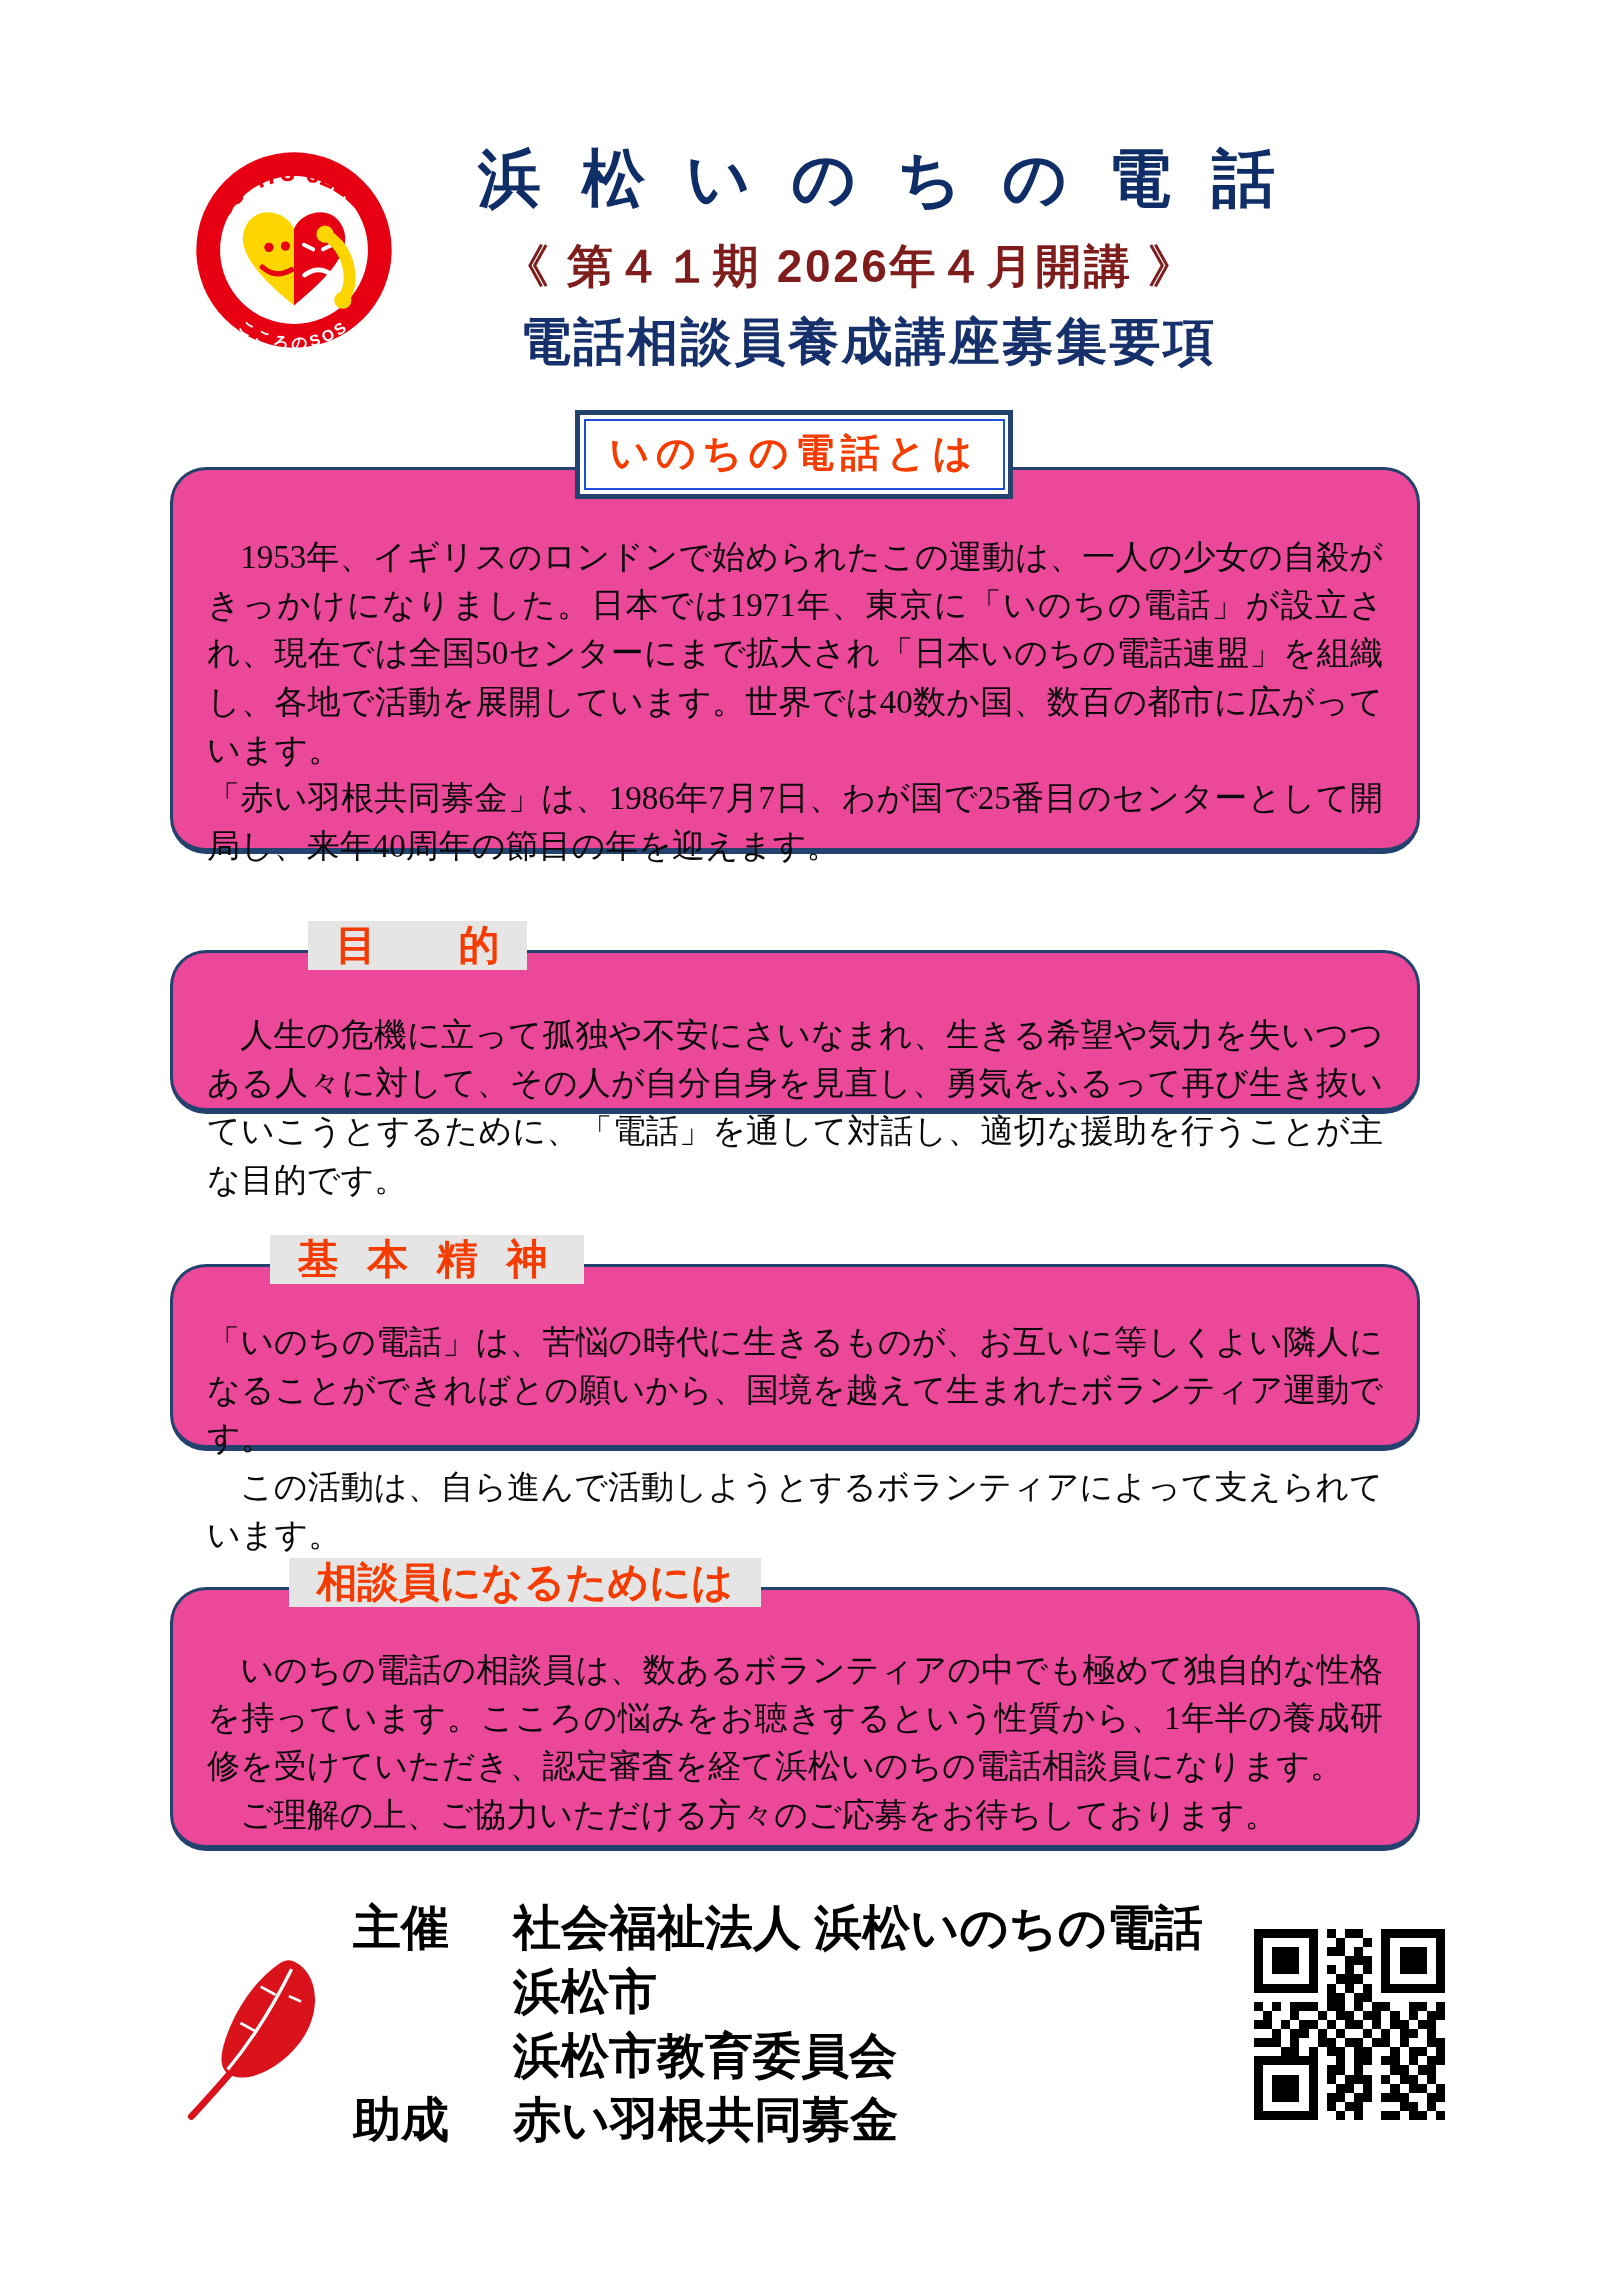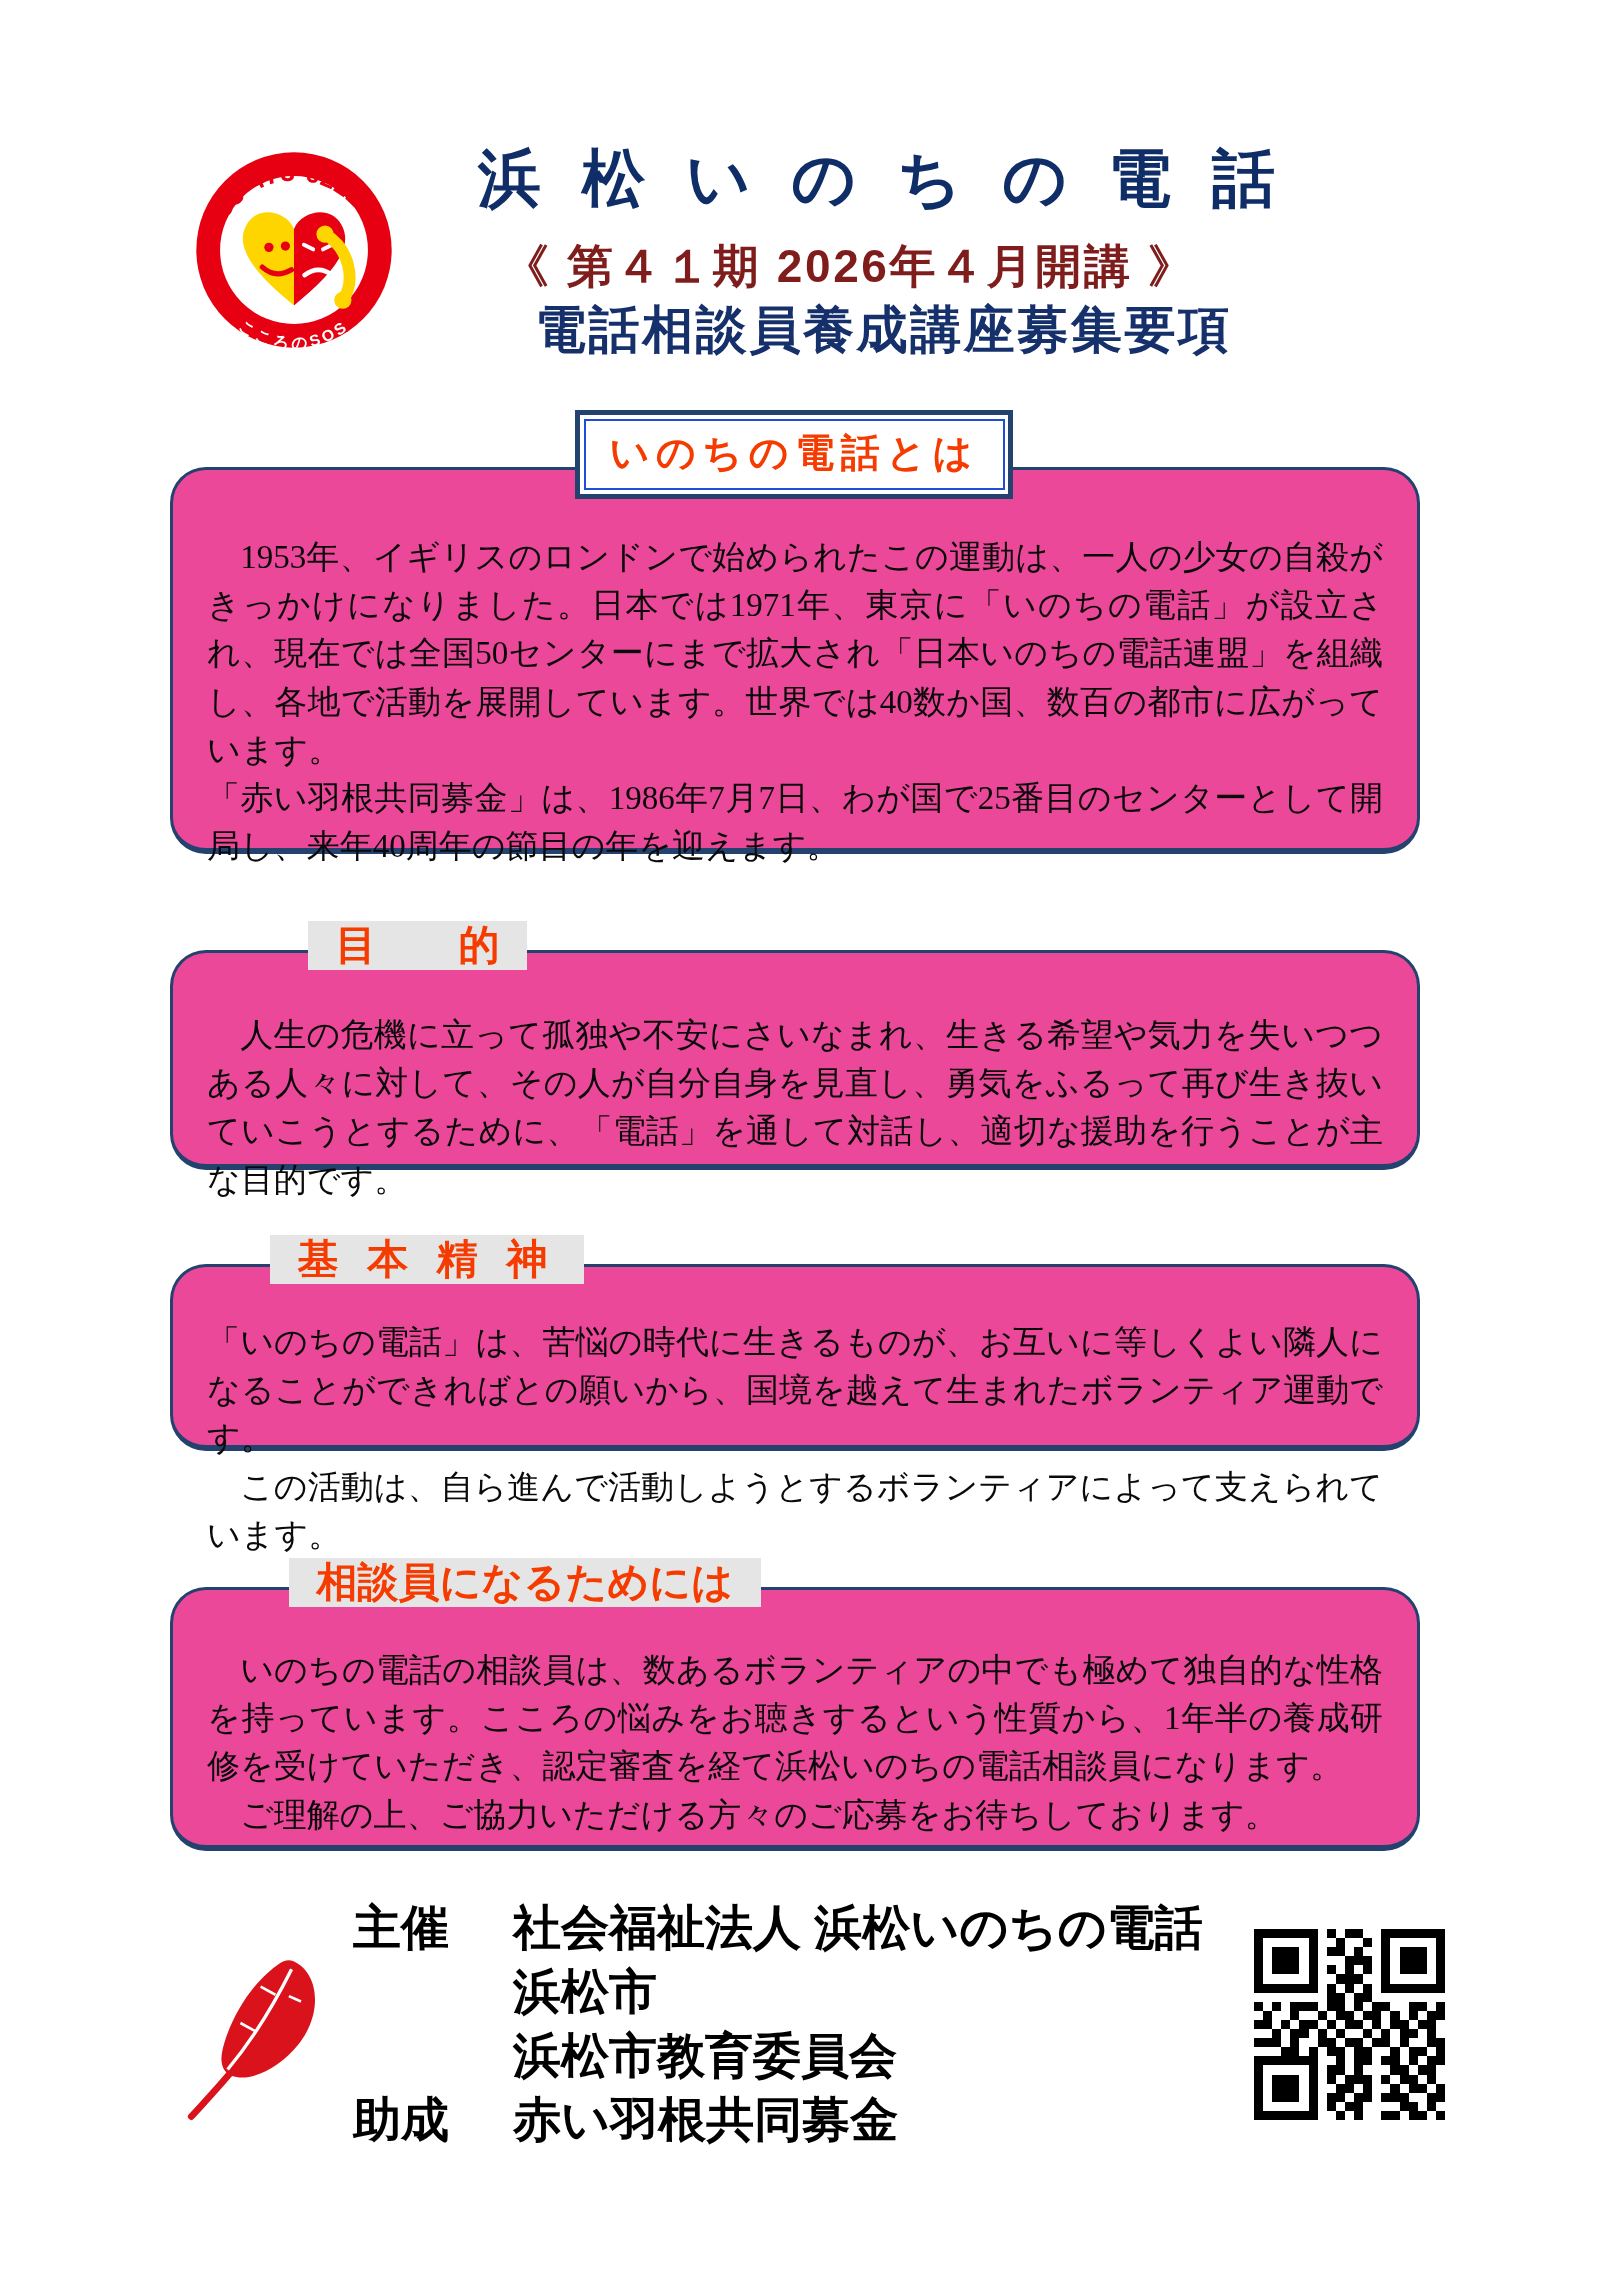--- a/index.html
+++ b/index.html
@@ -7,32 +7,32 @@
         font-family:"Liberation Serif","DejaVu Serif",serif;}
 
   
   .logo{position:absolute;left:195px;top:151px;width:198px;height:198px;}
   .page-title{position:absolute;left:478px;top:136px;white-space:nowrap;
       font-family:"Liberation Sans","DejaVu Sans",sans-serif;font-weight:600;
       font-size:63px;letter-spacing:41px;color:#0f2d66;}
   .page-subtitle{position:absolute;left:503px;top:236px;white-space:nowrap;
       font-family:"Liberation Sans","DejaVu Sans",sans-serif;font-weight:bold;
       font-size:46px;letter-spacing:2.6px;color:#7f1d1d;}
-  .page-subheading{position:absolute;left:520px;top:296px;white-space:nowrap;
+  .page-subheading{position:absolute;left:520px;top:308px;white-space:nowrap;
       font-family:"Liberation Serif","DejaVu Serif",serif;font-weight:bold;
-      font-size:51px;letter-spacing:2.6px;color:#16306b;margin-left:15px;}
+      font-size:51px;letter-spacing:2.6px;color:#16306b;}
 
   
   .box{position:absolute;left:170px;width:1250px;box-sizing:border-box;background:#ec4899;
        border:3.3px solid #24426e;border-bottom-width:6.5px;border-radius:36px;}
   .box .content{padding:0 34px;}
   .box p{margin:0;font-size:33px;line-height:1.46;color:#0a0a0a;text-align:justify;}
   .box-about{top:467px;height:387px;}
   .box-about .content{padding-top:63px;}
-  .box-purpose{top:950px;height:220px;}
+  .box-purpose{top:950px;height:164px;}
   .box-purpose .content{padding-top:58px;}
   .box-spirit{top:1264px;height:187px;}
   .box-spirit .content{padding-top:51px;}
   .box-become{top:1587px;height:264px;}
   .box-become .content{padding-top:56px;}
 
   
   .label-box{position:absolute;left:575px;top:410px;z-index:3;background:#fff;
       border:5.9px solid #24426e;}
   .label-box-inner{border:2px solid #1d4ed8;margin:3.9px;padding:5.2px 23.6px 7.9px;}

